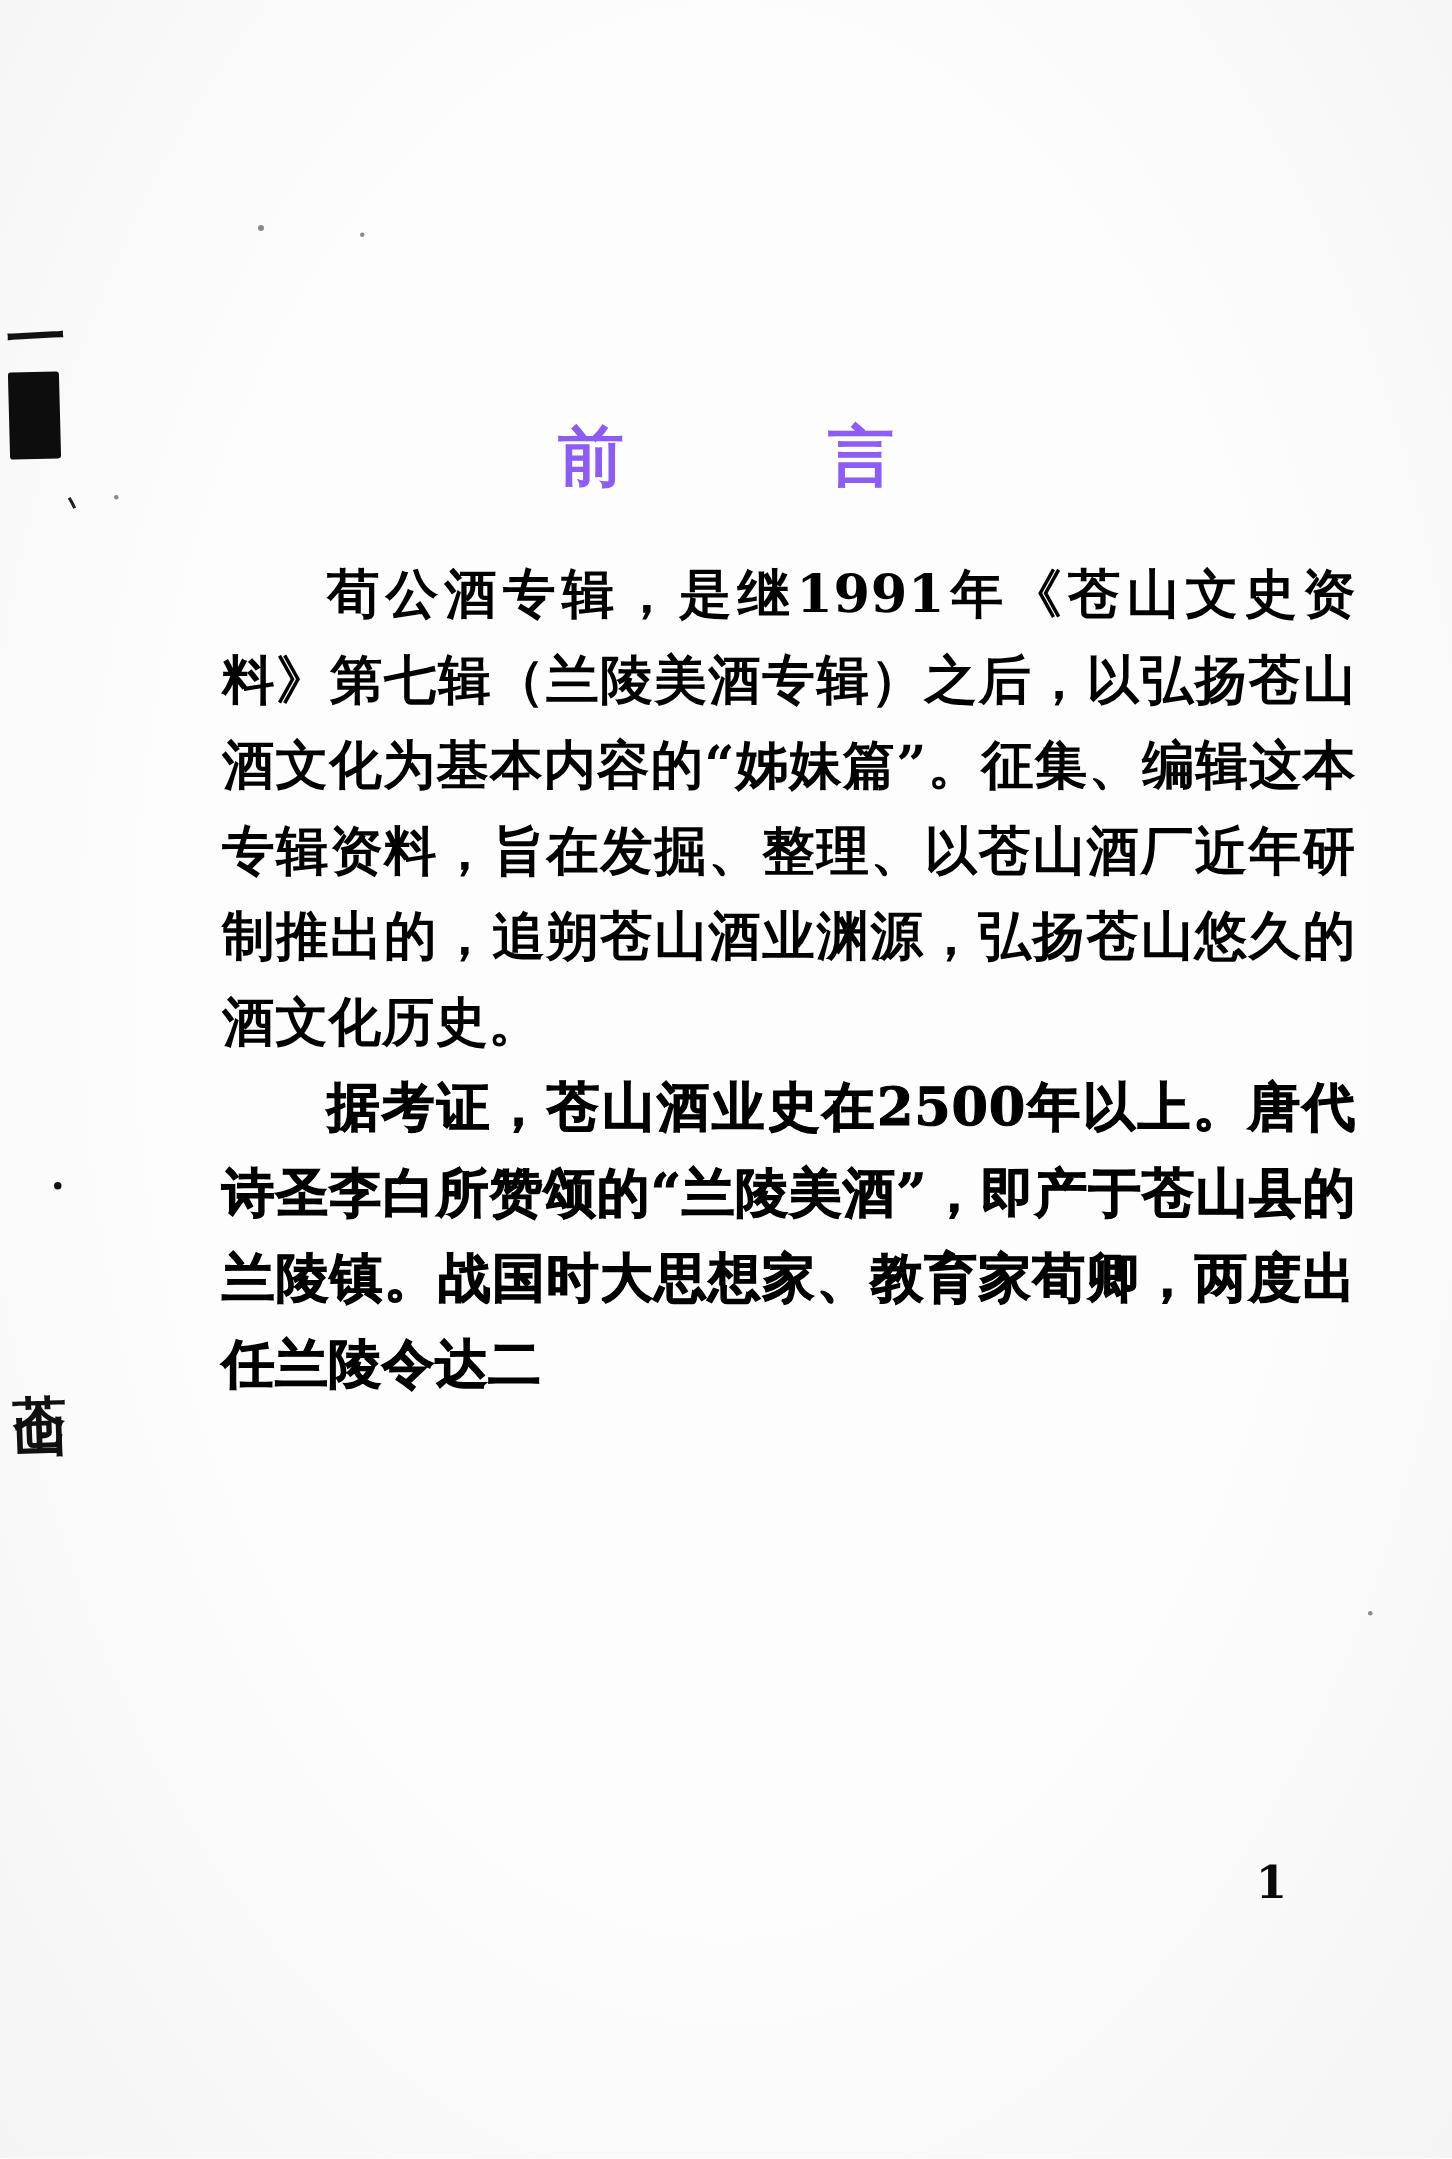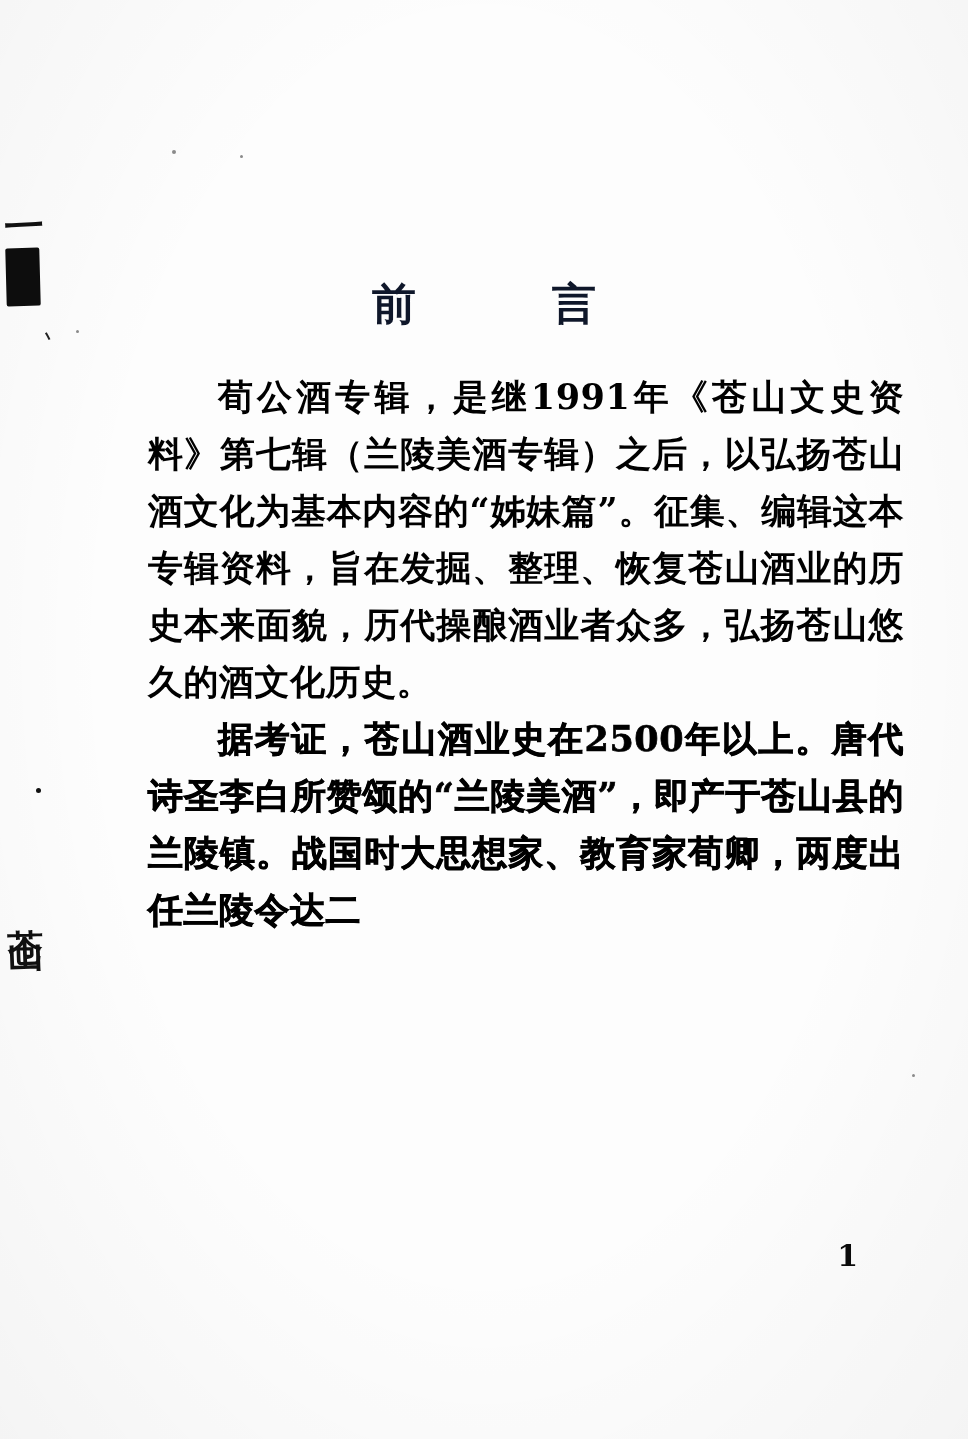--- a/index.html
+++ b/index.html
@@ -83,21 +83,21 @@
   .doc-title {
     position: absolute;
     left: 0;
     right: 0;
     top: 246px;
     text-align: center;
     font-size: 44px;
     font-weight: 700;
     letter-spacing: 46px;
     text-indent: 46px;
-    color: #0f172a;
+    color: #8b5cf6;
     font-family: "DejaVu Serif", serif;
   }
 
   
   .body-text {
     position: absolute;
     left: 148px;
     top: 368px;
     width: 756px;
     font-size: 35px;
@@ -146,19 +146,19 @@
   <div class="margin-mark mark-vertical">苍山</div>
 
   <div class="speck" style="left:172px; top:150px; width:4px; height:4px;"></div>
   <div class="speck" style="left:240px; top:155px; width:3px; height:3px;"></div>
   <div class="speck" style="left:76px; top:330px; width:3px; height:3px;"></div>
   <div class="speck" style="left:912px; top:1074px; width:3px; height:3px;"></div>
 
   <h1 class="doc-title">前　言</h1>
 
   <div class="body-text">
-    <p>荀公酒专辑，是继1991年《苍山文史资料》第七辑（兰陵美酒专辑）之后，以弘扬苍山酒文化为基本内容的“姊妹篇”。征集、编辑这本专辑资料，旨在发掘、整理、恢复苍山酒业的历史本来面貌，历代操酿酒业者众多，弘扬苍山悠久的酒文化历史。</p>
+    <p>荀公酒专辑，是继1991年《苍山文史资料》第七辑（兰陵美酒专辑）之后，以弘扬苍山酒文化为基本内容的“姊妹篇”。征集、编辑这本专辑资料，旨在发掘、整理、以苍山酒厂近年研制推出的，追朔苍山酒业渊源，弘扬苍山悠久的酒文化历史。</p>
     <p class="heavy">据考证，苍山酒业史在2500年以上。唐代诗圣李白所赞颂的“兰陵美酒”，即产于苍山县的兰陵镇。战国时大思想家、教育家荀卿，两度出任兰陵令达二</p>
   </div>
 
   <div class="page-number">1</div>
 
 </div>
 
 </body></html>

